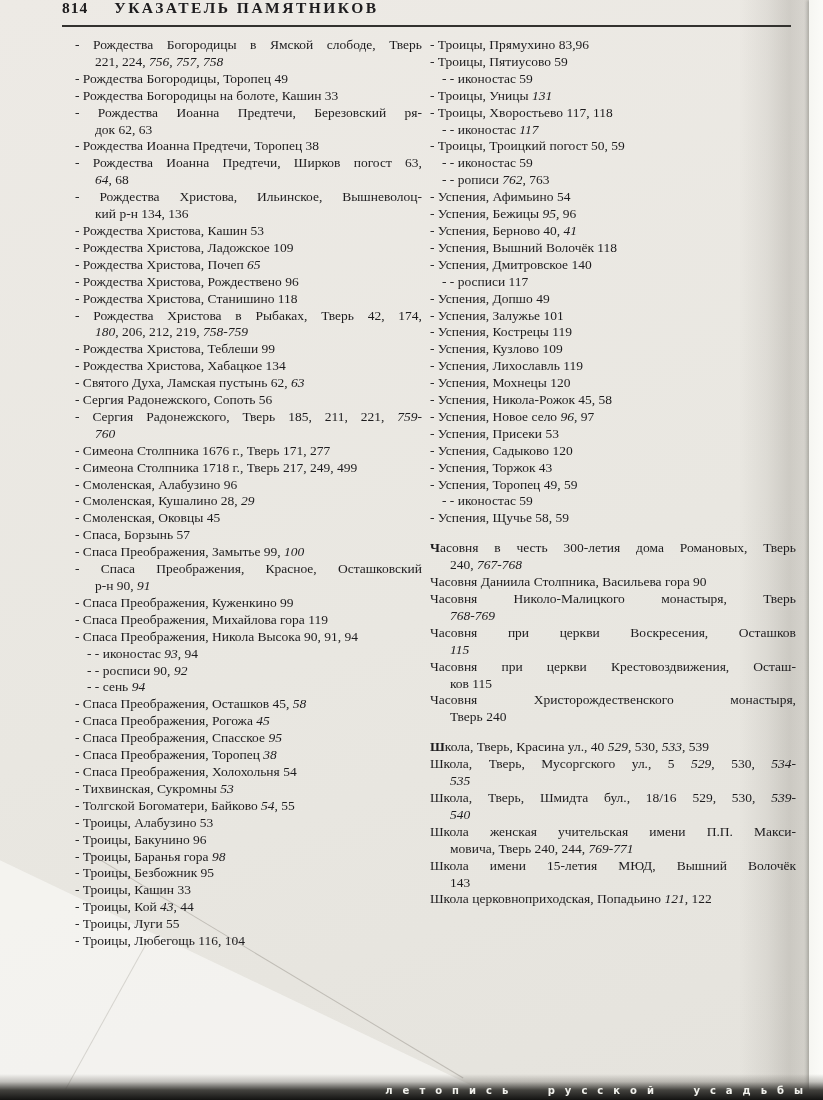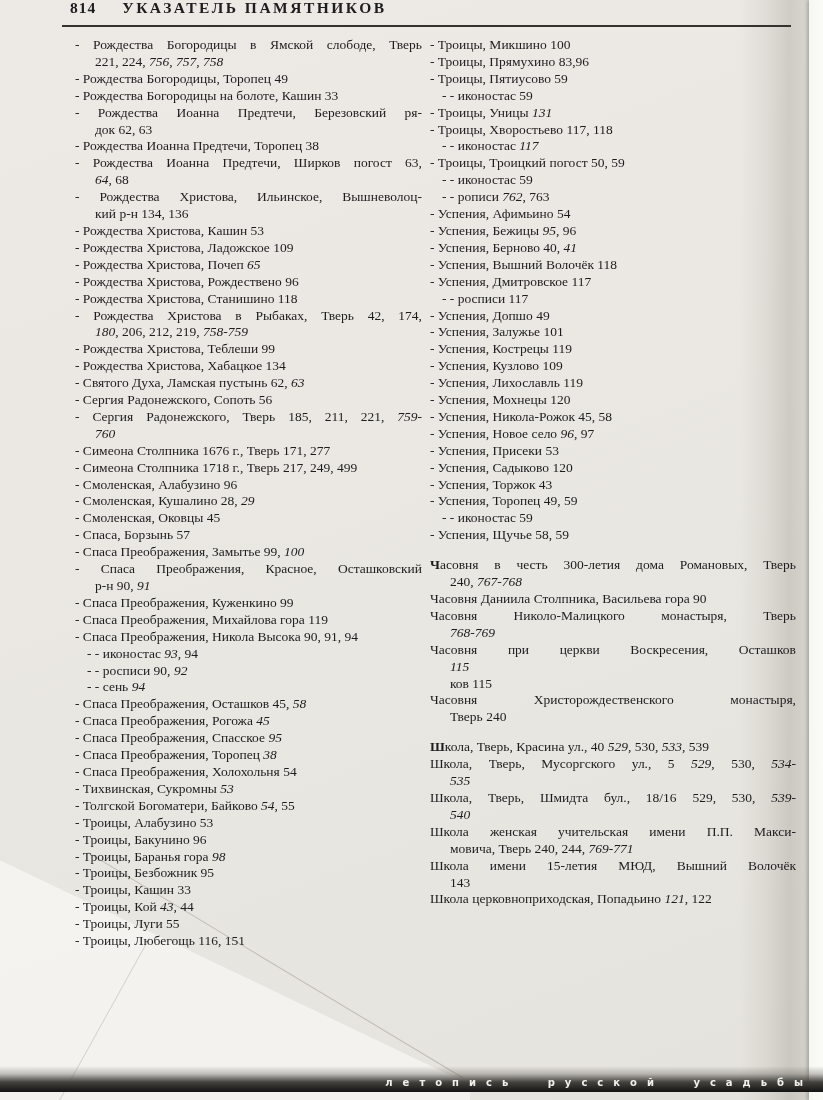--- a/index.html
+++ b/index.html
@@ -14,38 +14,38 @@
   .page-edge{position:absolute;top:0;right:0;width:14px;height:100%;
     background:linear-gradient(to right,#f6f6f2,#fbfbf8);box-shadow:-2px 0 3px rgba(40,45,35,0.25);}
   
   .fold-highlight{position:absolute;left:0;top:845px;width:470px;height:255px;
     background:rgba(253,253,252,0.55);clip-path:polygon(0 6%,100% 94%,100% 100%,0 100%);}
   .crease{position:absolute;height:1px;transform-origin:left top;background:rgba(110,104,92,0.32);}
   .crease-a{left:88px;top:852px;width:438px;transform:rotate(31deg);}
   .crease-b{left:150px;top:938px;width:186px;transform:rotate(119deg);background:rgba(110,104,92,0.22);}
   
   .header{position:absolute;top:-1px;left:62px;width:730px;font-weight:bold;
-    font-size:15.5px;letter-spacing:2.5px;white-space:nowrap;margin-left:8px;}
+    font-size:15.5px;letter-spacing:2.5px;white-space:nowrap;}
   .header .num{margin-right:26px;letter-spacing:1px;}
   .rule{position:absolute;top:25px;left:62px;width:729px;height:2px;background:#33322f;}
   
   .col{position:absolute;top:37px;font-size:13.5px;line-height:16.9px;}
   .col-left{left:75px;width:347px;}
   .col-right{left:430px;width:366px;}
   .entry{margin:0;}
   .entry.lvl2{margin-left:12px;}
   .line{text-align:left;}
   .line.just{text-align:justify;text-align-last:justify;}
   .entry.lvl0 .line.cont{padding-left:20px;}
   .entry.lvl1 .line.cont{padding-left:20px;}
   .spacer{height:13px;}
   i{font-style:italic;}
   b{font-weight:bold;}
   
-  .footer{position:absolute;left:0;bottom:8px;width:823px;height:26px;z-index:5;
+  .footer{position:absolute;left:0;bottom:0;width:823px;height:26px;z-index:5;
     background:linear-gradient(to bottom,rgba(110,106,100,0) 0%,rgba(95,92,86,0.35) 30%,#43423e 62%,#131312 100%);
     display:flex;align-items:flex-end;justify-content:flex-end;box-sizing:border-box;padding:0 10px 4px 0;}
   .footer-text{font-family:"DejaVu Sans","Liberation Sans",sans-serif;font-size:10px;font-weight:600;
     color:#f1f1ec;letter-spacing:10px;word-spacing:16px;white-space:nowrap;}
 </style>
 </head>
 <body>
 
 <div class="page">
   <div class="edge-shadow"></div>
@@ -199,28 +199,25 @@
       <div class="entry lvl1">
         <div class="line">- Троицы, Кашин 33</div>
       </div>
       <div class="entry lvl1">
         <div class="line">- Троицы, Кой <i>43</i>, 44</div>
       </div>
       <div class="entry lvl1">
         <div class="line">- Троицы, Луги 55</div>
       </div>
       <div class="entry lvl1">
-        <div class="line">- Троицы, Любегощь 116, 151</div>
+        <div class="line">- Троицы, Любегощь 116, 104</div>
       </div>
     </div>
   <div class="col col-right">
       <div class="entry lvl1">
-        <div class="line">- Троицы, Микшино 100</div>
-      </div>
-      <div class="entry lvl1">
         <div class="line">- Троицы, Прямухино 83,96</div>
       </div>
       <div class="entry lvl1">
         <div class="line">- Троицы, Пятиусово 59</div>
       </div>
       <div class="entry lvl2">
         <div class="line">- - иконостас 59</div>
       </div>
       <div class="entry lvl1">
         <div class="line">- Троицы, Уницы <i>131</i></div>
@@ -246,21 +243,21 @@
       <div class="entry lvl1">
         <div class="line">- Успения, Бежицы <i>95</i>, 96</div>
       </div>
       <div class="entry lvl1">
         <div class="line">- Успения, Берново 40, <i>41</i></div>
       </div>
       <div class="entry lvl1">
         <div class="line">- Успения, Вышний Волочёк 118</div>
       </div>
       <div class="entry lvl1">
-        <div class="line">- Успения, Дмитровское 117</div>
+        <div class="line">- Успения, Дмитровское 140</div>
       </div>
       <div class="entry lvl2">
         <div class="line">- - росписи 117</div>
       </div>
       <div class="entry lvl1">
         <div class="line">- Успения, Допшо 49</div>
       </div>
       <div class="entry lvl1">
         <div class="line">- Успения, Залужье 101</div>
       </div>
@@ -310,20 +307,21 @@
       </div>
       <div class="entry lvl0">
         <div class="line just">Часовня Николо-Малицкого монастыря, Тверь</div>
         <div class="line cont"><i>768-769</i></div>
       </div>
       <div class="entry lvl0">
         <div class="line just">Часовня при церкви Воскресения, Осташков</div>
         <div class="line cont"><i>115</i></div>
       </div>
       <div class="entry lvl0">
+        <div class="line just">Часовня при церкви Крестовоздвижения, Осташ-</div>
         <div class="line cont">ков 115</div>
       </div>
       <div class="entry lvl0">
         <div class="line just">Часовня Христорождественского монастыря,</div>
         <div class="line cont">Тверь 240</div>
       </div>
       <div class="spacer"></div>
       <div class="entry lvl0">
         <div class="line"><b>Ш</b>кола, Тверь, Красина ул., 40 <i>529</i>, 530, <i>533</i>, 539</div>
       </div>

